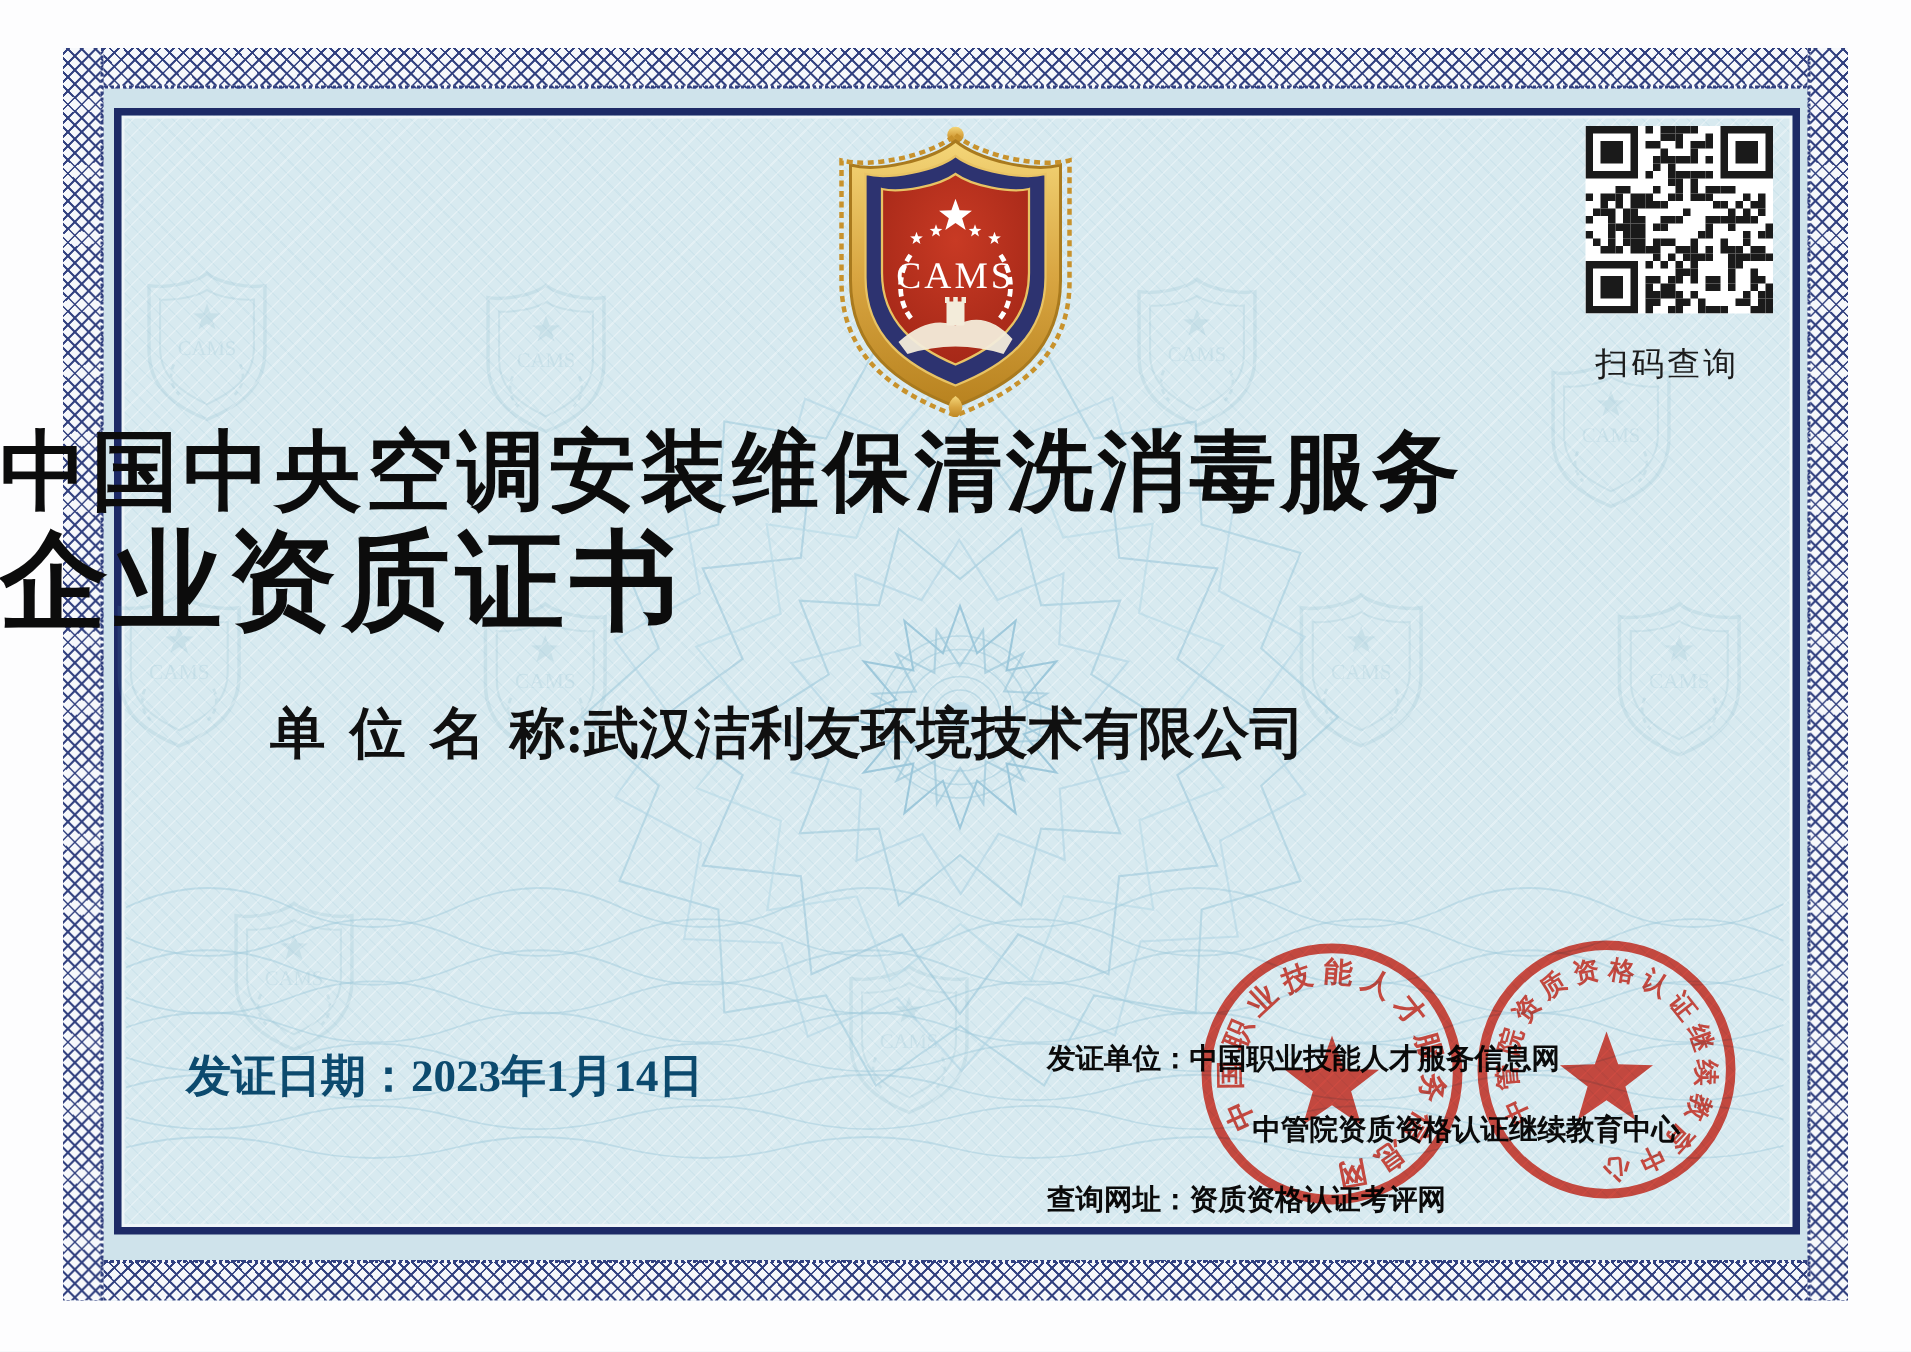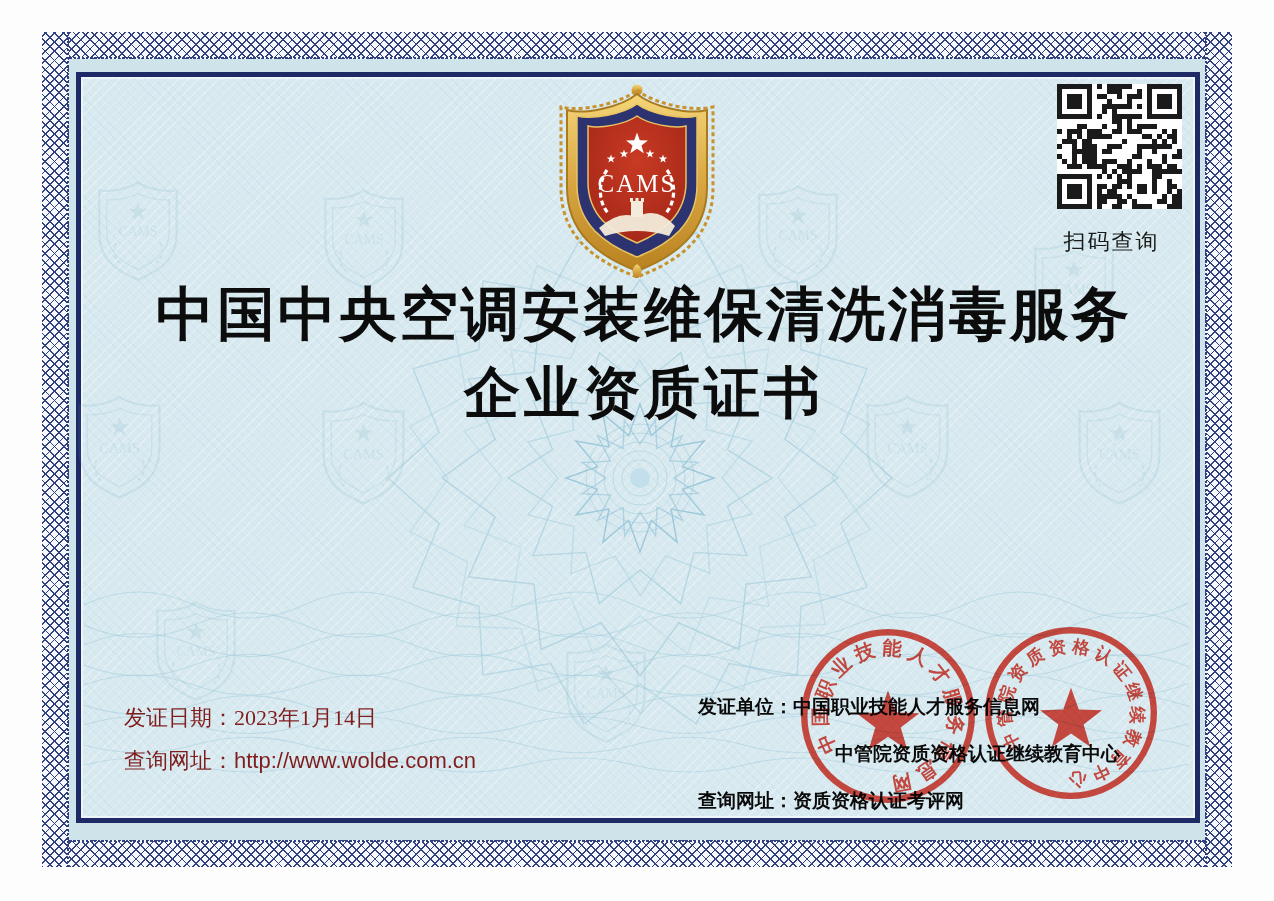--- a/index.html
+++ b/index.html
@@ -15,29 +15,29 @@
   .lat-bottom{left:0;right:0;bottom:0;height:25px;border-top:2px dotted #31407f;}
   .lat-left{left:0;top:0;bottom:0;width:25px;border-right:2px dotted #31407f;}
   .lat-right{right:0;top:0;bottom:0;width:25px;border-left:2px dotted #31407f;}
   .frame{position:absolute;left:76px;top:72px;right:74px;bottom:78px;
       border:5px solid #1d2a66;box-shadow:inset 0 0 0 2px #eef5f8;
       background:
       repeating-linear-gradient(135deg,rgba(255,255,255,.30) 0 1px,transparent 1px 7px),
       repeating-linear-gradient(45deg,rgba(140,190,210,.12) 0 1px,transparent 1px 7px),
       #d8eaf0;}
   
-  .title{left:0;right:0;text-align:center;color:#0c0c0c;
-      font-family:"Liberation Serif","DejaVu Serif",serif;font-weight:bold;padding-left:14px;}
+  .title{left:0;right:0;color:#0c0c0c;
+      font-family:"Liberation Serif","DejaVu Serif",serif;font-weight:bold;}
   .title1{top:276px;font-size:58px;letter-spacing:3px;}
-  .title2{top:356px;font-size:56px;letter-spacing:4px;}
+  .title2{top:340px;font-size:72px;letter-spacing:4px;}
   .fields{left:180px;top:468px;font-family:"Liberation Serif","DejaVu Serif",serif;
       font-weight:bold;font-size:37px;color:#101010;}
   .field-row{height:50px;line-height:44px;white-space:nowrap;}
   .field-label{word-spacing:7px;}
-  .fl{left:124px;top:703px;font-size:22px;color:#7f1d1d;font-weight:400;}
+  .fl{left:124px;top:703px;font-size:30px;color:#0c4a6e;font-weight:700;}
   .fl-row{height:43px;line-height:30px;white-space:nowrap;}
   .fl-row .num{font-family:"Liberation Serif","DejaVu Serif",serif;}
   .fr{left:698px;top:690px;font-size:19px;font-weight:bold;color:#0a0a0a;white-space:nowrap;}
   .fr-row{height:47px;line-height:34px;}
   .fr-indent{padding-left:137px;}
   .qr-wrap{left:1057px;top:84px;width:109px;}
   .qr-caption{margin-top:14px;text-align:center;font-size:22px;color:#1b1b1b;letter-spacing:2px;}
   .seal{mix-blend-mode:multiply;opacity:.9;}
   .wm{opacity:.13;}
   .rosette,.waves,.wm,.seal,.badge,.qr-wrap{pointer-events:none;}
@@ -387,28 +387,28 @@
       <rect x="5" y="95" width="25" height="25" fill="#fff"></rect>
       <rect x="10" y="100" width="15" height="15" fill="#1a1a1a"></rect>
     </svg>
   <div class="qr-caption">扫码查询</div>
 </div>
 
 <div class="abs title title1">中国中央空调安装维保清洗消毒服务</div>
 <div class="abs title title2">企业资质证书</div>
 
 <div class="abs fields">
+  <div class="field-row">
+    <span class="field-label">单 位 名 称:</span><span>武汉洁利友环境技术有限公司</span>
+  </div>
 </div>
 
 <div class="abs fl">
   <div class="fl-row">
     <span>发证日期：</span><span class="num">2023年1月14日</span>
-  </div>
-  <div class="fl-row">
-    <span>查询网址：</span><span>http://www.wolde.com.cn</span>
   </div>
 </div>
 
 <div class="abs fr">
   <div class="fr-row">
     <span>发证单位：</span><span>中国职业技能人才服务信息网</span>
   </div>
   <div class="fr-row fr-indent">
     <span>中管院资质资格认证继续教育中心</span>
   </div>

